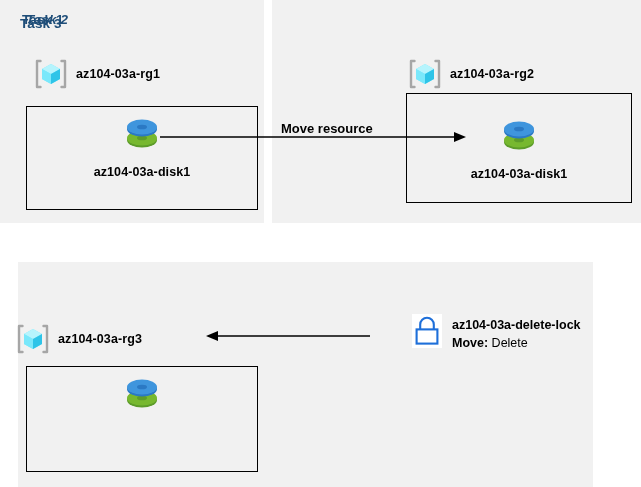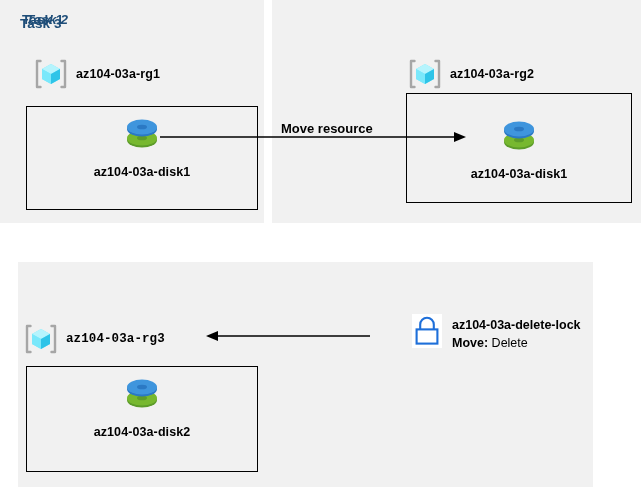--- a/index.html
+++ b/index.html
@@ -77,21 +77,21 @@
     font-weight: bold;
     color: #000000;
     letter-spacing: 0.1px;
   }
   .rg-label { margin-left: 8px; }
   .disk-label { margin-top: 11px; }
 
   
   #rg1-node { left: 34px;  top: 57px; }
   #rg2-node { left: 408px; top: 57px; }
-  #rg3-node { left: 24px;  top: 322px; font-family: Liberation Mono, monospace; }
+  #rg3-node { left: 16px;  top: 322px; }
 
   
   #disk1-task1 { left: 77px;  top: 114px; width: 130px; }
   #disk1-task2 { left: 451px; top: 116px; width: 136px; }
   #disk2-task3 { left: 77px;  top: 374px; width: 130px; }
 
   
   #lock-node {
     left: 378px;
     top: 314px;
@@ -237,21 +237,20 @@
     <span class="icon">
       <svg width="38" height="40" viewBox="0 0 38 40">
         <ellipse cx="19" cy="26" rx="15" ry="7.5" fill="#5d9c2a"></ellipse>
         <ellipse cx="19" cy="24" rx="15" ry="7.5" fill="#77b82f"></ellipse>
         <ellipse cx="19" cy="24" rx="5" ry="2.3" fill="#5d9c2a"></ellipse>
         <ellipse cx="19" cy="15" rx="15" ry="7.5" fill="#2b79c4"></ellipse>
         <ellipse cx="19" cy="13" rx="15" ry="7.5" fill="#3f95dd"></ellipse>
         <ellipse cx="19" cy="13" rx="5" ry="2.3" fill="#2b79c4"></ellipse>
       </svg>
     </span>
-    <span class="node-label disk-label">az104-03a-disk2</span>
   </div>
 
   <div class="connector" id="conn-lock">
     <svg width="176" height="22" viewBox="0 0 176 22">
       <line x1="167" y1="10" x2="12" y2="10" stroke="#000000" stroke-width="1.5"></line>
       <polygon points="3,10 15,5 15,15" fill="#000000"></polygon>
     </svg>
   </div>
 
   <div class="node" id="lock-node">

